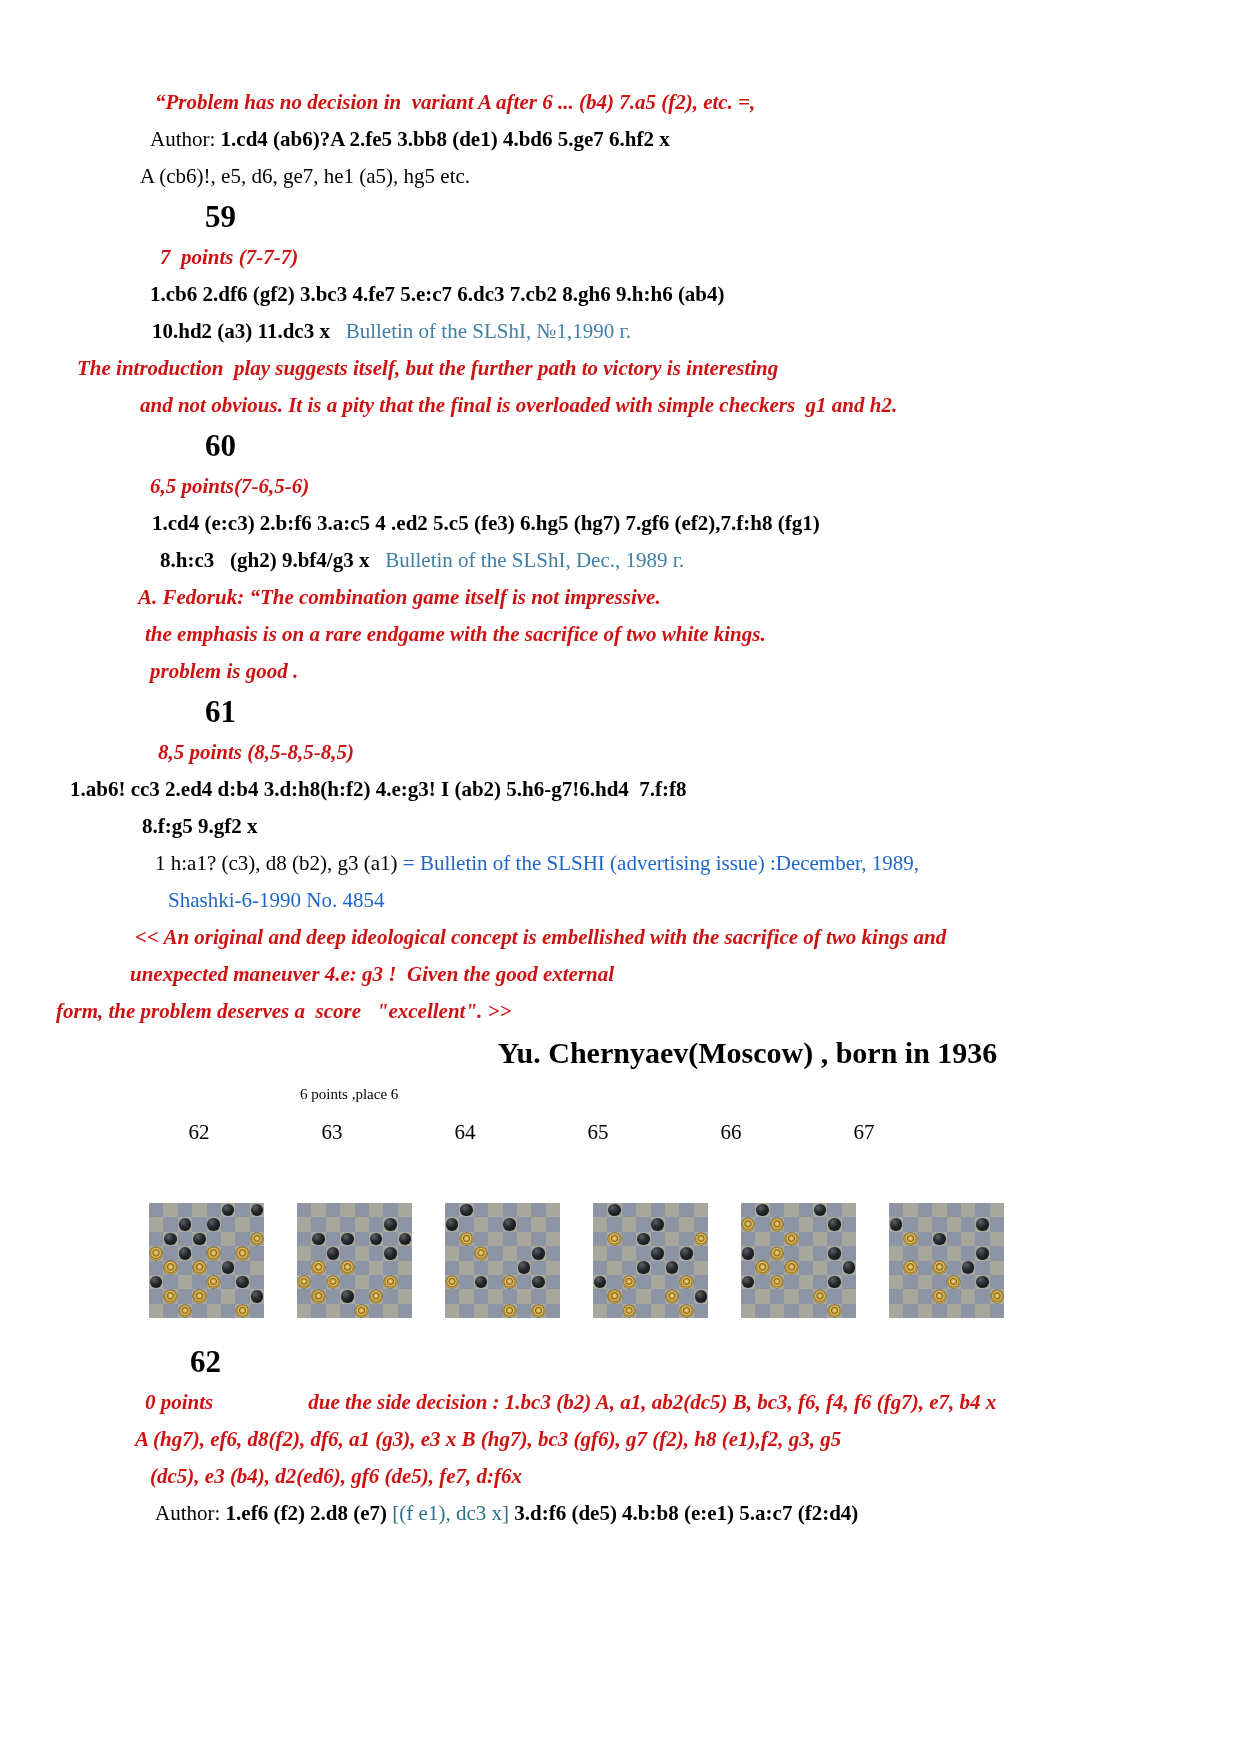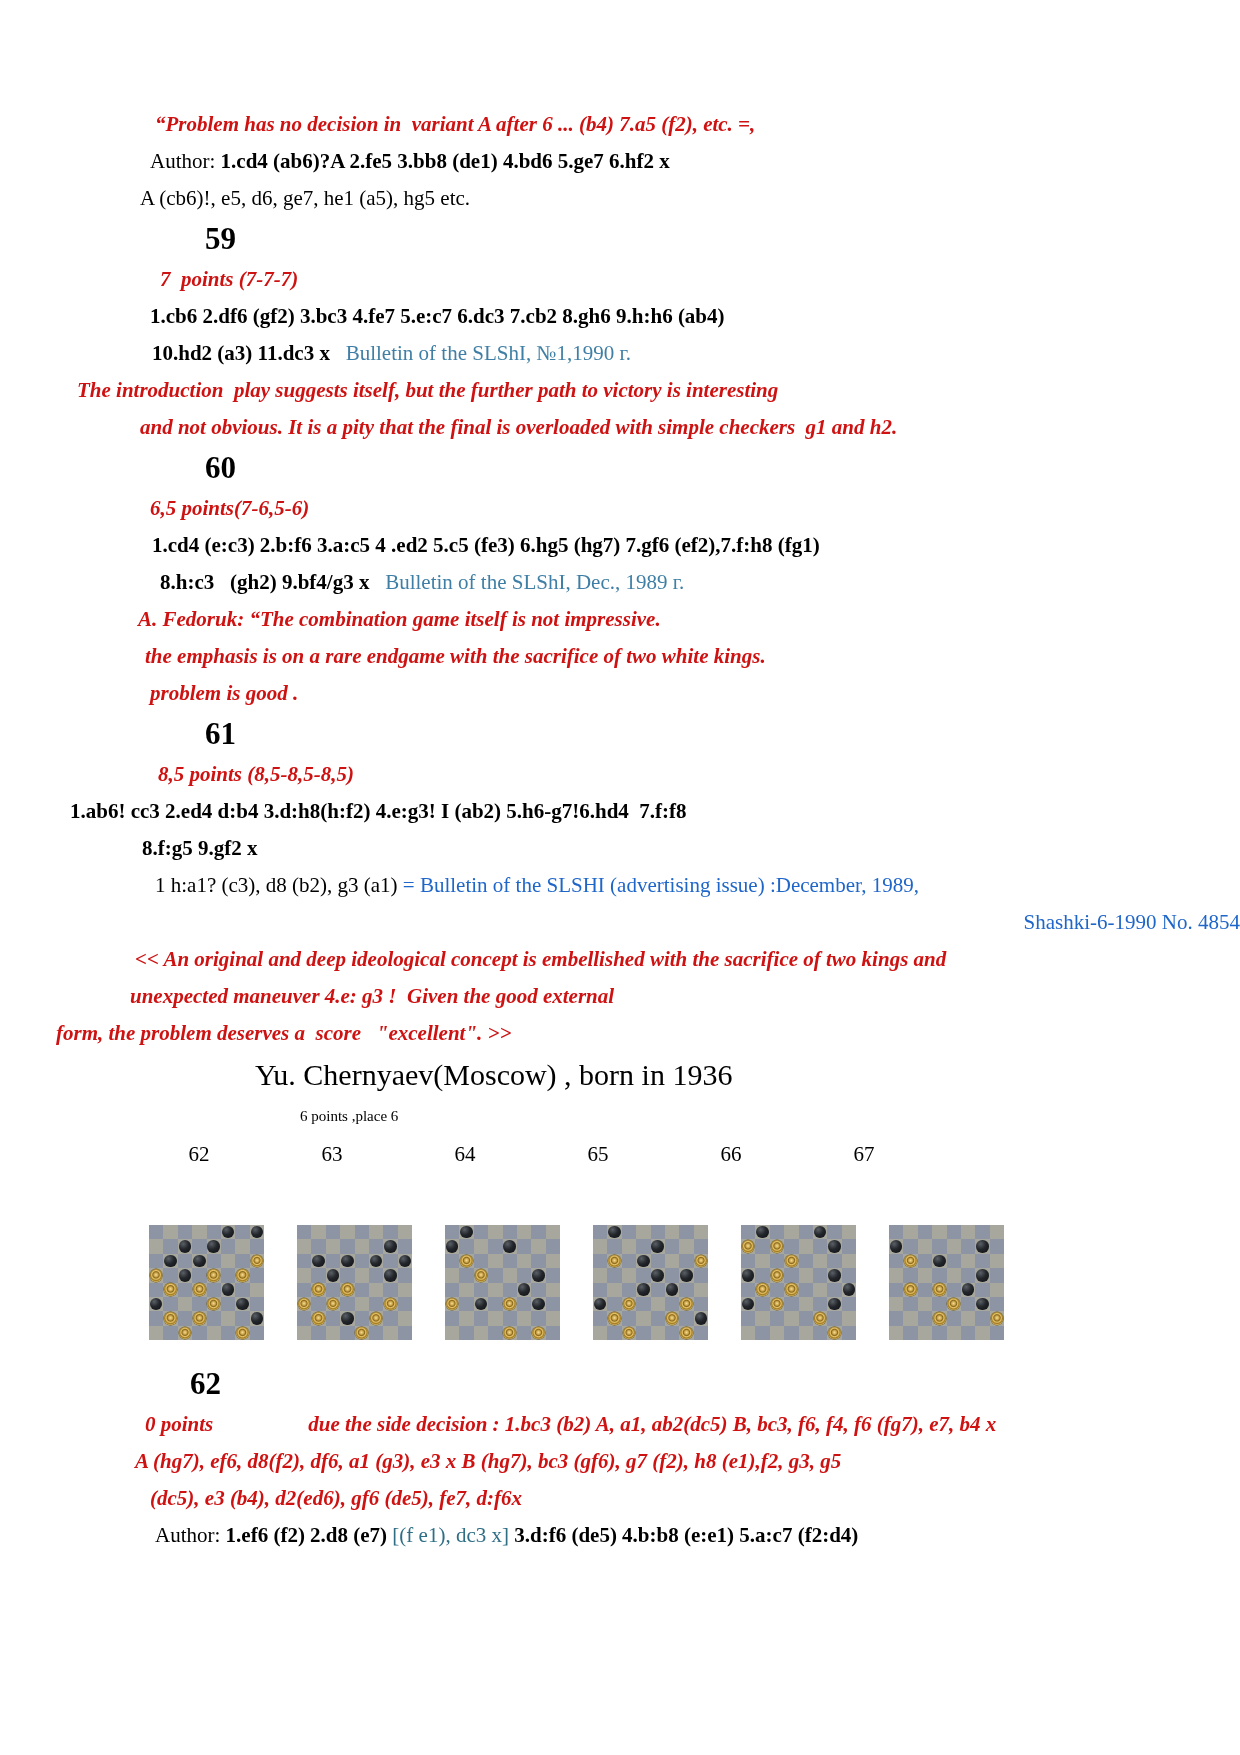--- a/index.html
+++ b/index.html
@@ -1,26 +1,26 @@
 <!DOCTYPE html>
 <html style="--red: #ce1212; --blue-steel: #3f7fa5; --blue-bright: #1f66c9; --teal: #2f6e85; --board-light: #a7a79d; --board-dark: #8d95a4;"><head>
 <meta charset="utf-8">
 <style>
   html,body{margin:0;padding:0;background:#ffffff;}
   .page{position:relative;width:1240px;height:1755px;background:#ffffff;overflow:hidden;
         font-family:"Liberation Serif",serif;color:#000;}
-  .content{padding-top:106px;}
+  .content{padding-top:84px;}
   .ln{height:37px;line-height:37px;font-size:21px;white-space:pre;}
   .red{color:var(--red);font-weight:bold;font-style:italic;}
   .bold{font-weight:bold;}
   .blue{color:var(--blue-steel);}
-  .bblue{color:var(--blue-bright);text-align:right;}
+  .bblue{color:var(--blue-bright);}
   .teal{color:var(--teal);}
   .sec-num{height:44px;line-height:44px;font-size:31px;font-weight:bold;white-space:pre;}
-  .title{height:46px;line-height:46px;font-size:30px;font-weight:normal;white-space:pre;}
+  .title{height:46px;line-height:46px;font-size:30px;font-weight:bold;white-space:pre;text-align:center;}
   .subtitle{height:37px;line-height:37px;font-size:15px;white-space:pre;}
   .label-row{display:flex;margin-left:174px;height:30px;line-height:30px;margin-top:4px;}
   .label-row .board-num{width:50px;text-align:center;font-size:21px;margin-right:83px;}
   .board-strip{display:flex;margin-left:149px;gap:33px;margin-top:56px;}
   .board{width:115px;height:115px;display:grid;
          grid-template-columns:repeat(8,1fr);grid-template-rows:repeat(8,1fr);}
   .cell{position:relative;}
   .sq-light{background:var(--board-light);}
   .sq-dark{background:var(--board-dark);}
   .piece{position:absolute;left:50%;top:50%;width:12.5px;height:12.5px;

